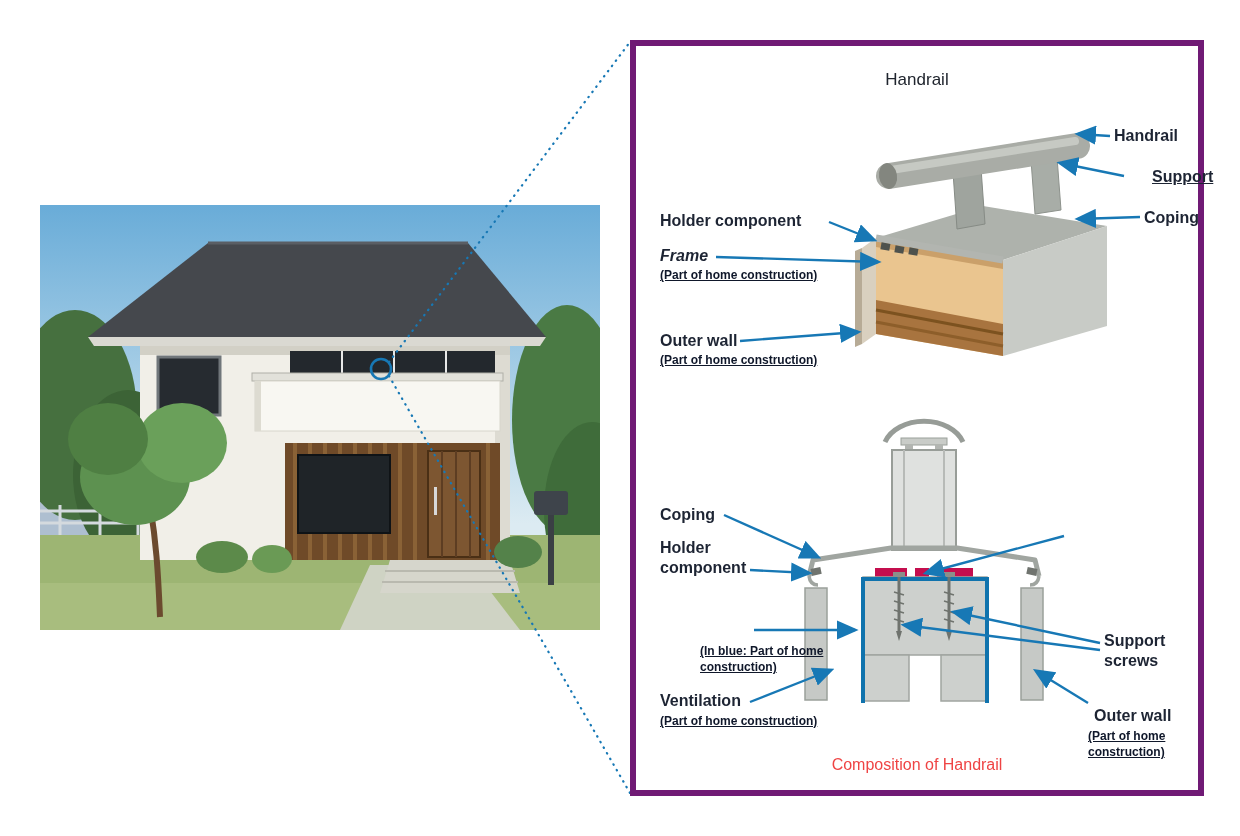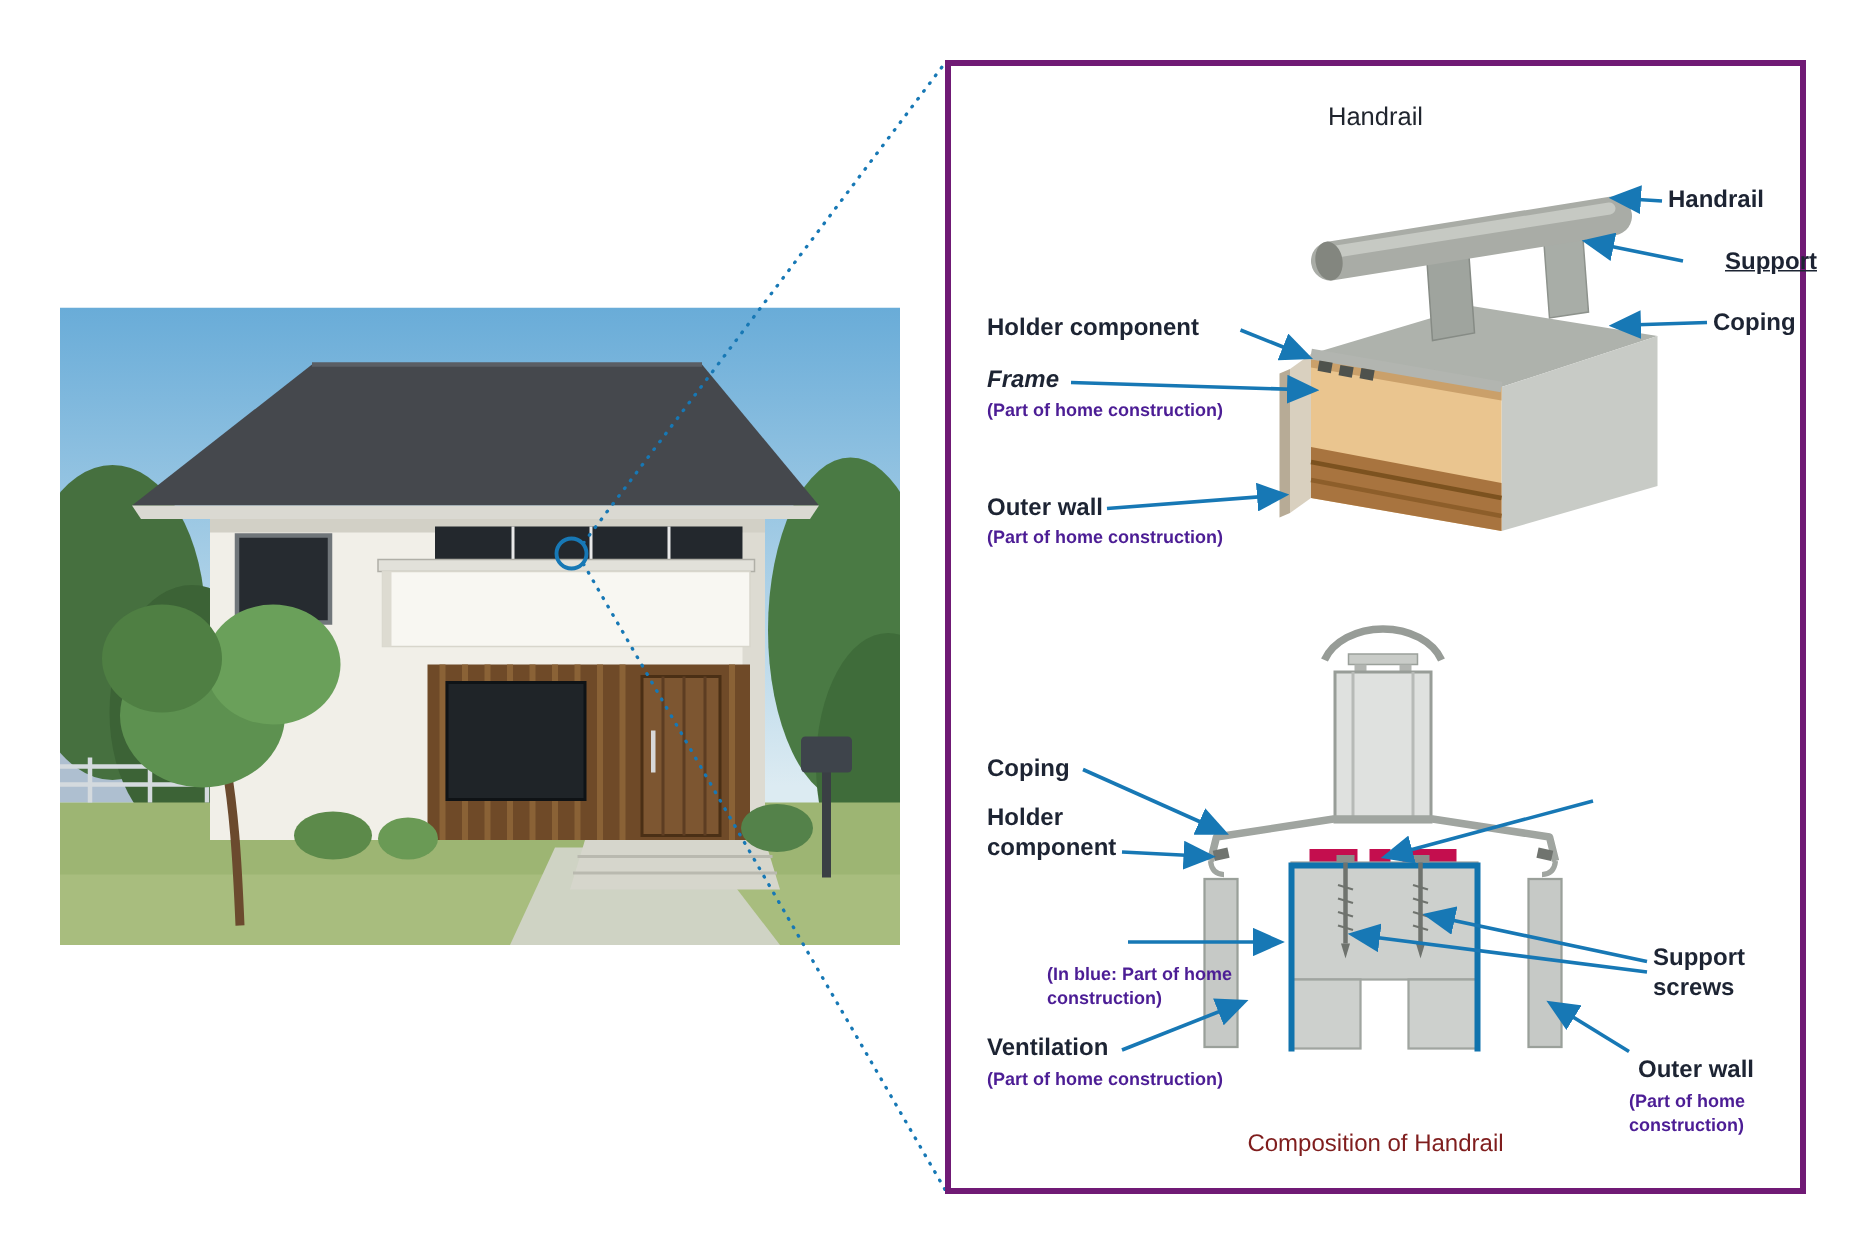--- a/index.html
+++ b/index.html
@@ -2,31 +2,31 @@
 <html><head>
 <meta charset="utf-8">
 <style>
   * { margin:0; padding:0; box-sizing:border-box; }
   html,body { background:#ffffff; }
   body { font-family:"Liberation Sans","DejaVu Sans",sans-serif; }
   #stage { position:relative; width:1240px; height:836px; background:#fff; overflow:hidden; }
 
   
   #panel { position:absolute; left:630px; top:40px; width:574px; height:756px;
-           border:4px solid #701a75; background:#fff; }
+           border:6px solid #701a75; background:#fff; }
 
   .title { position:absolute; left:0; right:0; top:24px; text-align:center;
            font-size:17px; font-weight:500; color:#20252e; }
   .caption { position:absolute; left:0; right:0; top:710px; text-align:center;
-             font-size:16px; font-weight:400; color:#7f1d1d; }
+             font-size:16px; font-weight:400; color:#ef4444; }
 
   .lbl { position:absolute; font-weight:700; font-size:16px; line-height:1.28;
          color:#1d2433; white-space:nowrap; }
   .lbl.wrap { white-space:normal; }
-  .sub { font-weight:700; font-size:12px; line-height:1.3; color:#4c1d95; white-space:normal; }
+  .sub { font-weight:700; font-size:12px; line-height:1.3; color:#0f172a; white-space:normal;text-decoration:underline; }
   .sub.block { position:absolute; }
 
   .abs { position:absolute; }
   svg { display:block; }
   .overlay { position:absolute; inset:0; pointer-events:none; }
 </style>
 </head>
 <body>
 
 <div id="stage">

